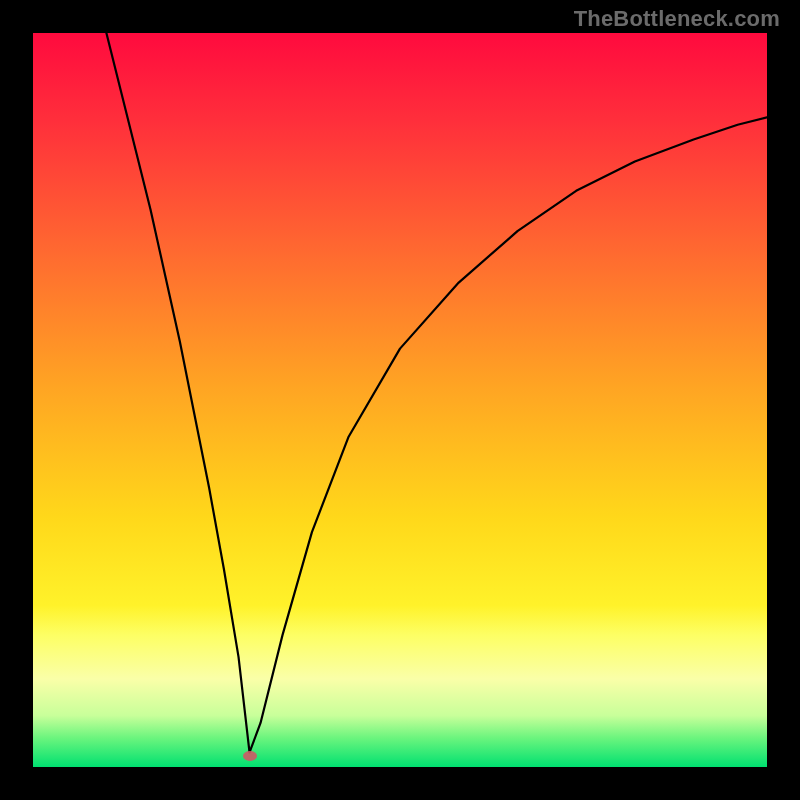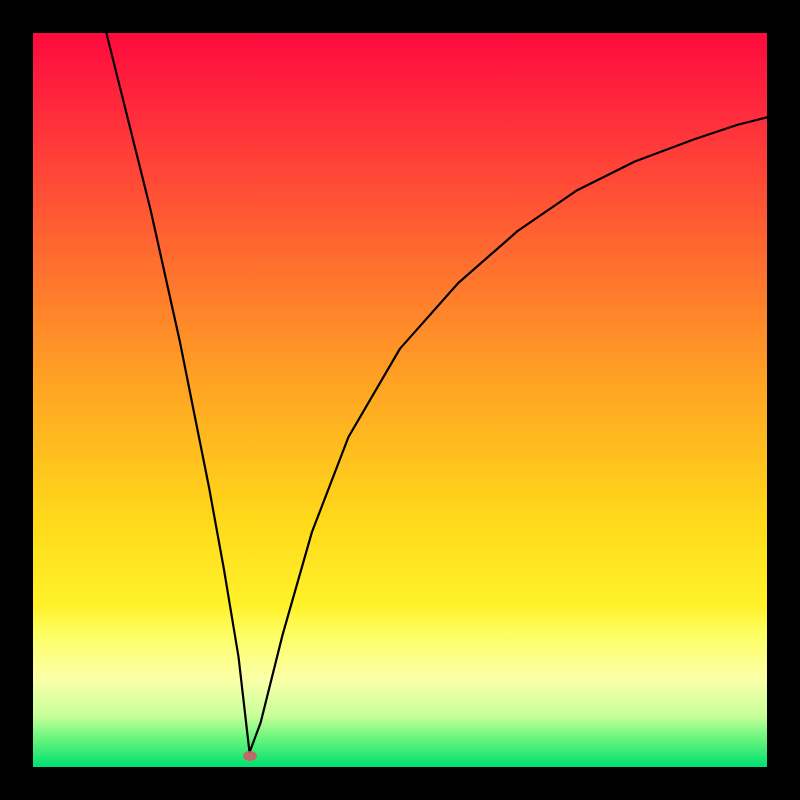--- a/index.html
+++ b/index.html
@@ -87,14 +87,15 @@
     </svg>
 
     <svg class="curve" viewBox="0 0 100 100" preserveAspectRatio="none">
       <path id="curve-path" d="M 10.000 0.000 L 12.000 8.000 L 14.000 16.000 L 16.000 24.000 L 18.000 33.000 L 20.000 42.000 L 22.000 52.000 L 24.000 62.000 L 26.000 73.000 L 28.000 85.000 L 29.500 98.000 L 31.000 94.000 L 34.000 82.000 L 38.000 68.000 L 43.000 55.000 L 50.000 43.000 L 58.000 34.000 L 66.000 27.000 L 74.000 21.500 L 82.000 17.500 L 90.000 14.500 L 96.000 12.500 L 100.000 11.500" fill="none" stroke="#000" stroke-width="0.35" stroke-linejoin="round" stroke-linecap="round" vector-effect="non-scaling-stroke" style="stroke-width:2.2px"></path>
     </svg>
 
     <div class="marker" id="marker" style="left: 209.53px; top: 717.99px; background: rgb(207, 90, 102);"></div>
 
   </div>
 
+  <div class="watermark">TheBottleneck.com</div>
 
 </div>
 
 </body></html>

